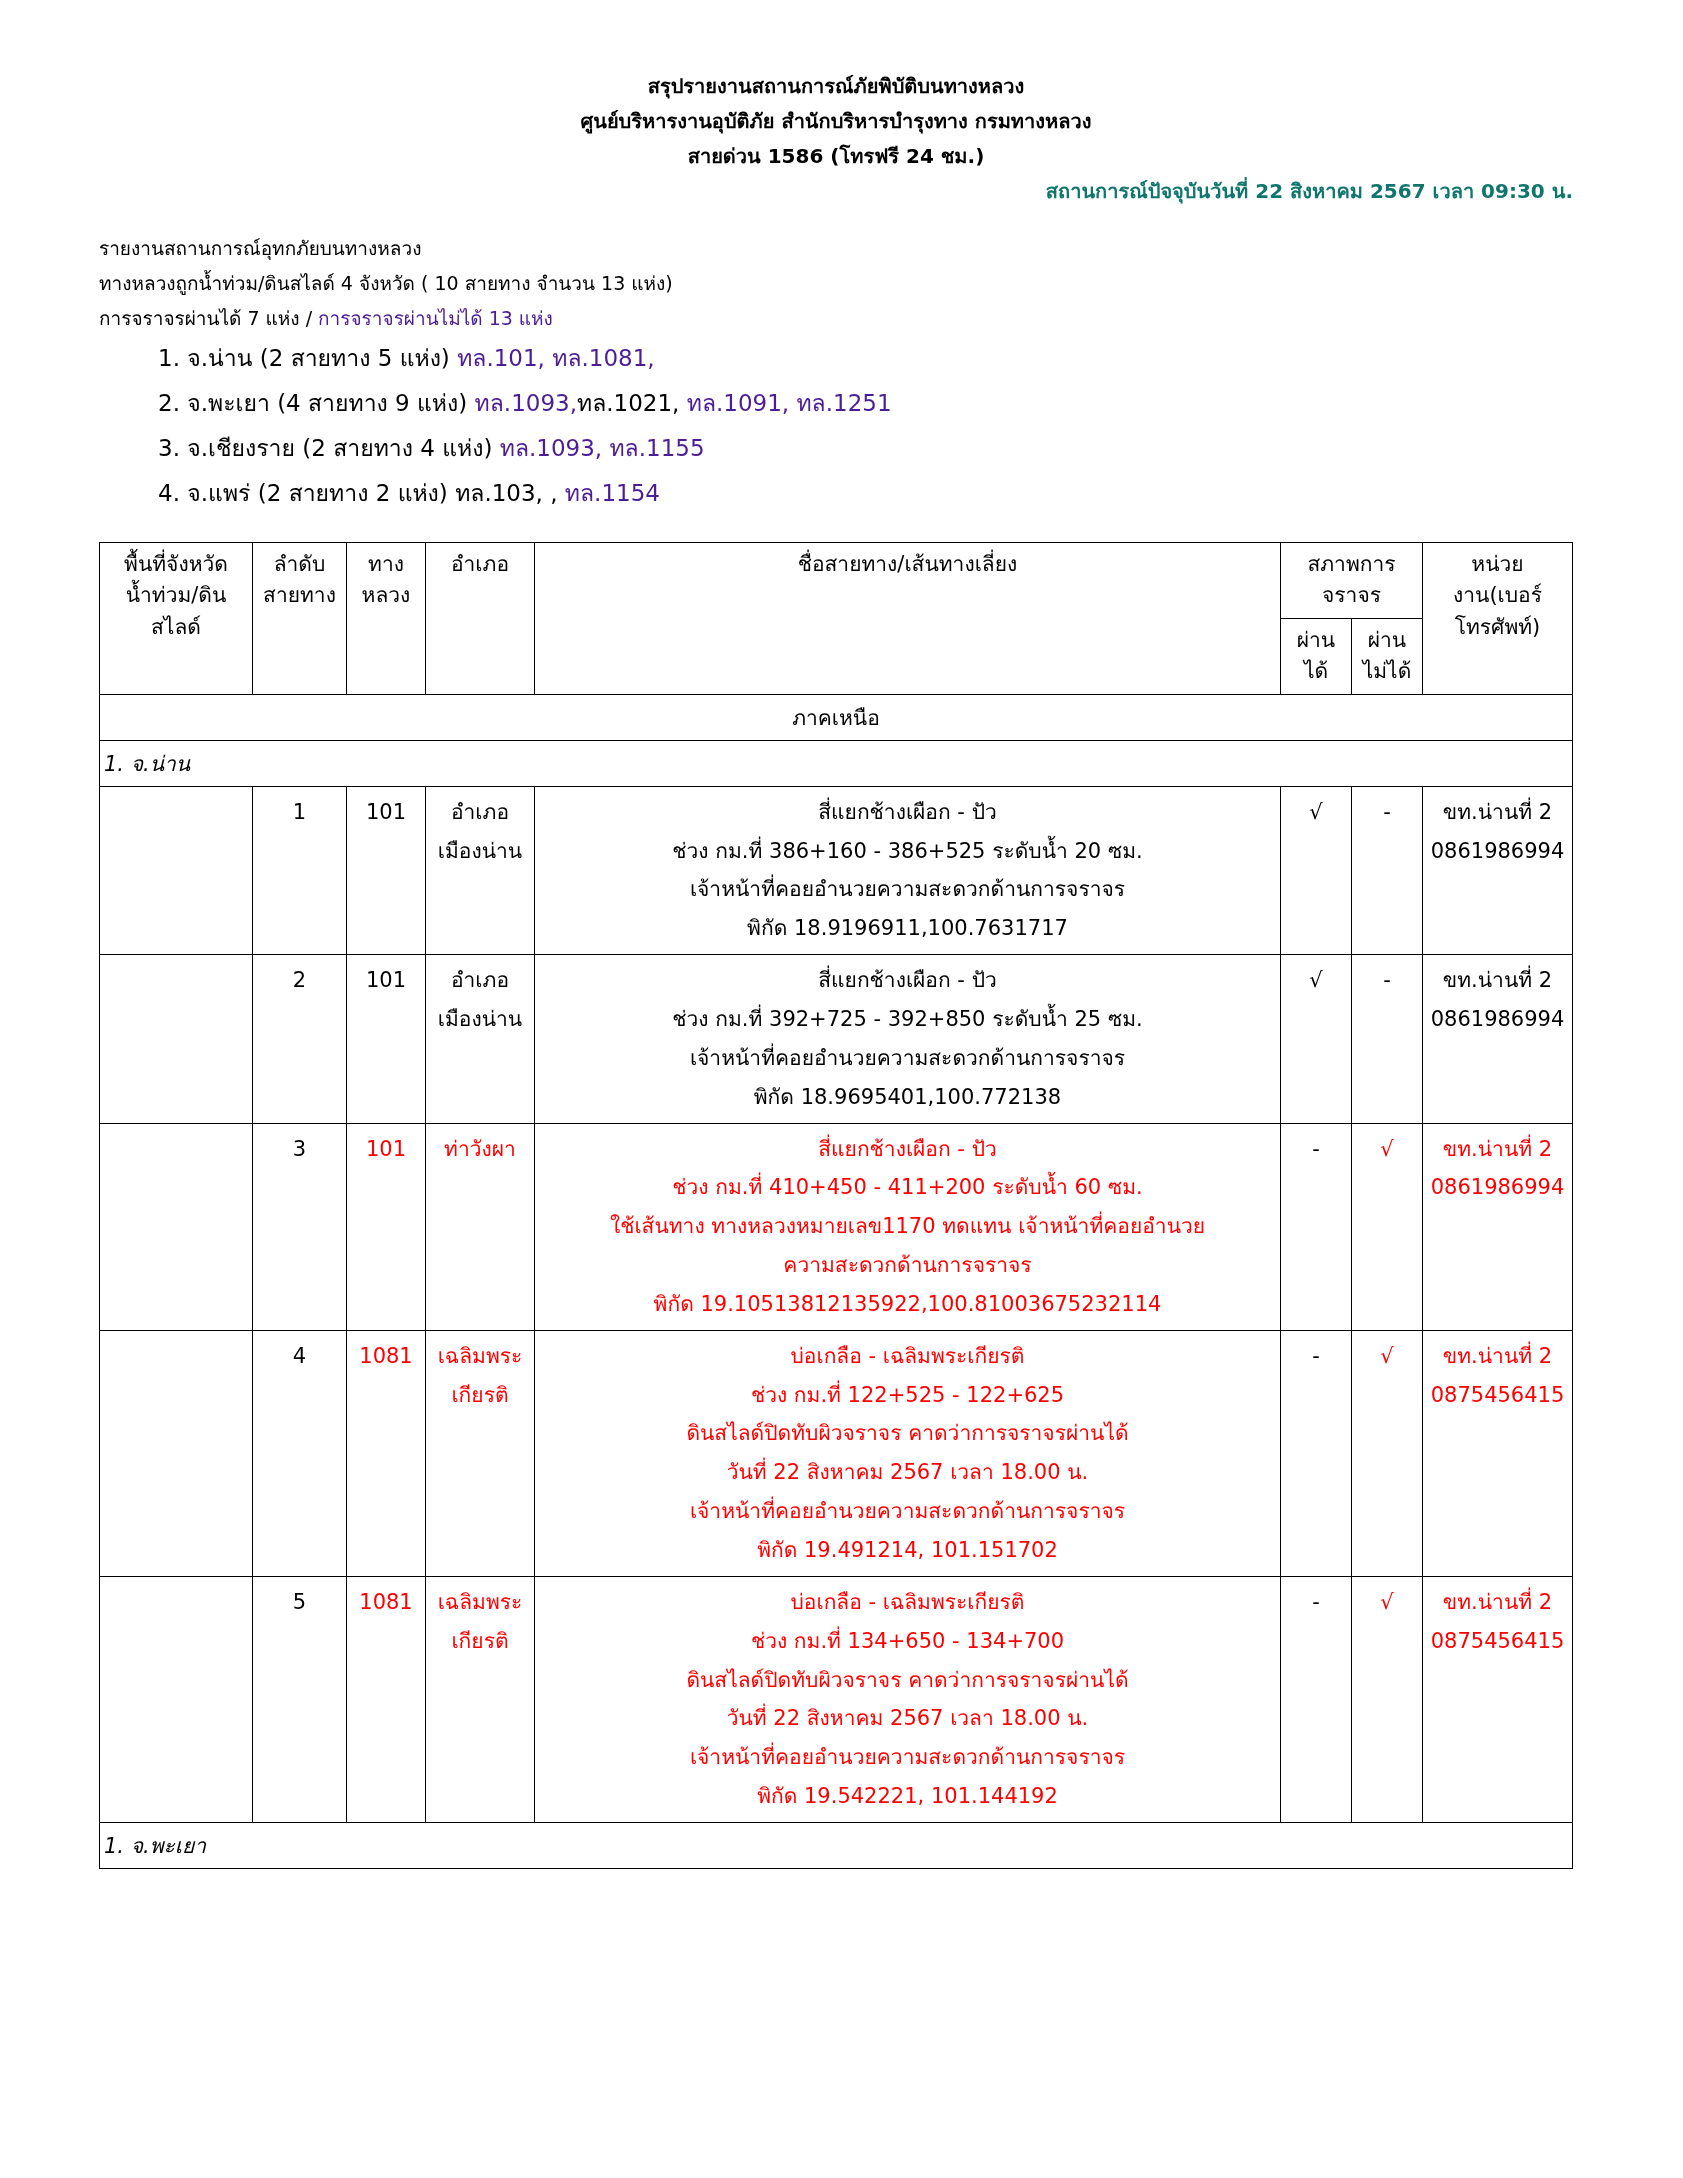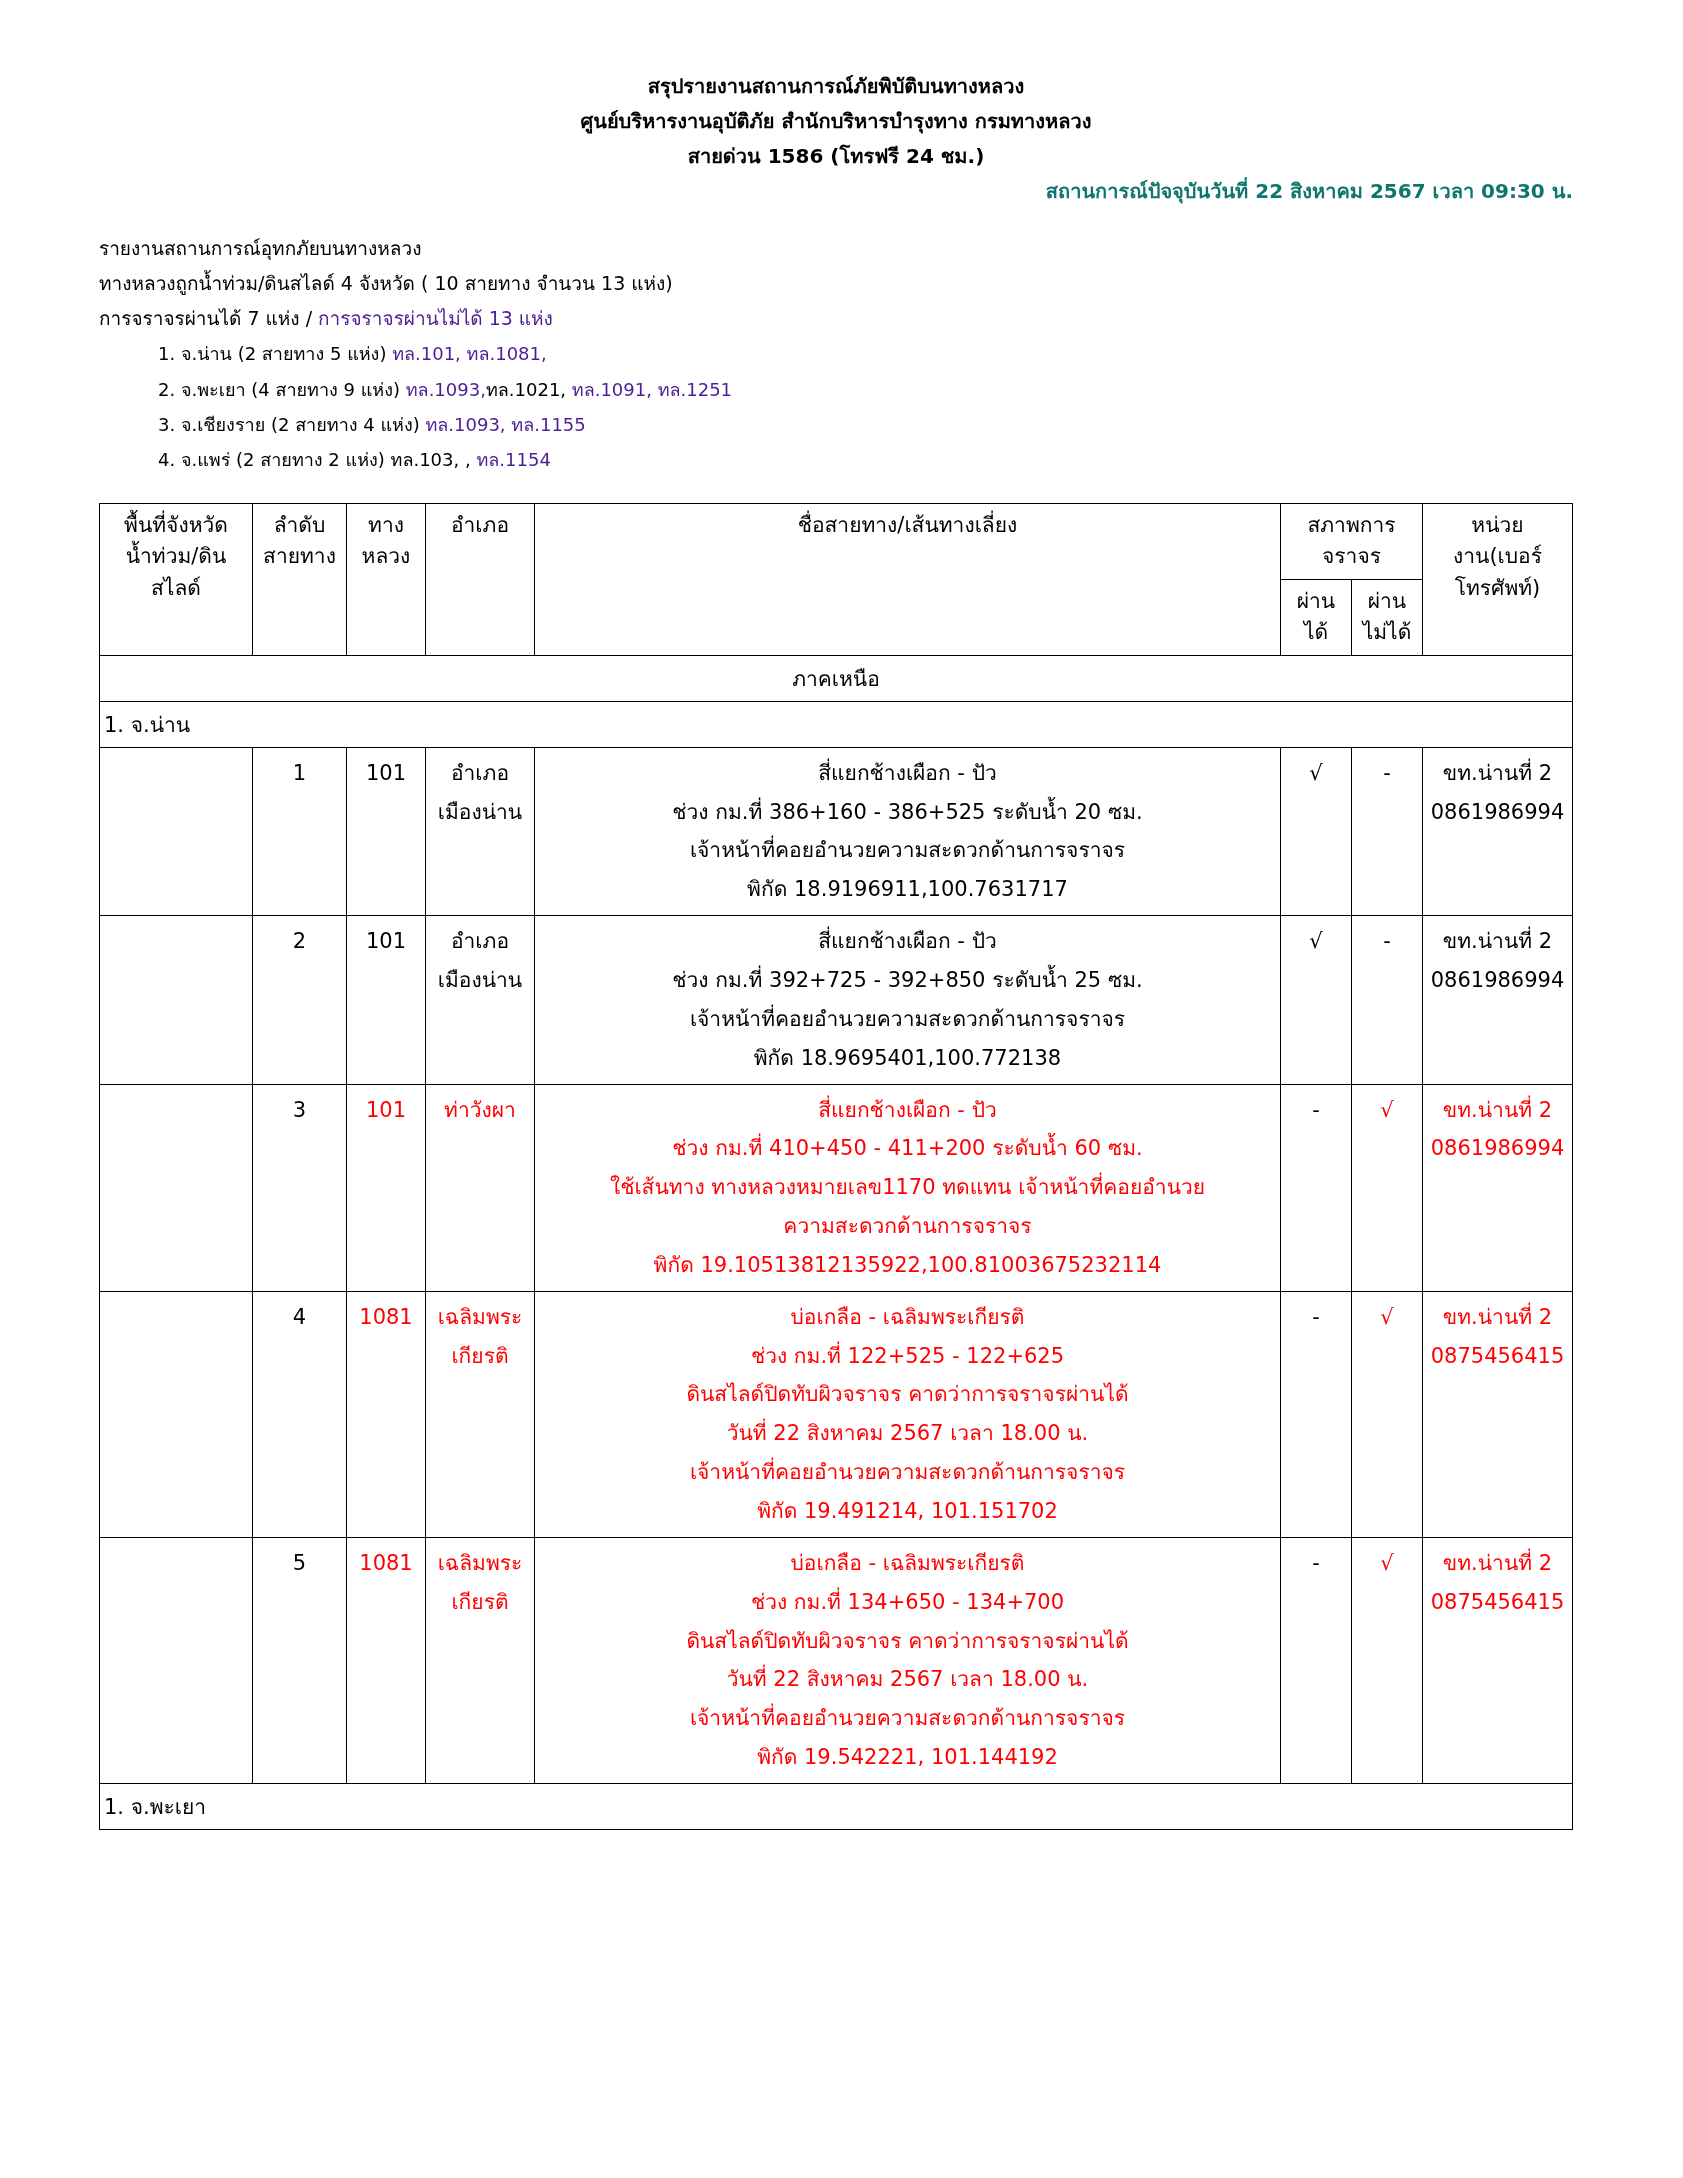--- a/index.html
+++ b/index.html
@@ -36,21 +36,21 @@
     margin-top: 22px;
     font-size: 19px;
     line-height: 1.85;
   }
   .intro .red { color: #4c1d95; }
   .intro-list {
     margin: 0;
     padding-left: 59px;
   }
   .intro-list li {
-    font-size: 18px;
+    font-size: 23px;
     line-height: 1.95;
   }
   table.main {
     width: 100%;
     border-collapse: collapse;
     margin-top: 26px;
     table-layout: fixed;
   }
   table.main td, table.main th {
     border: 1px solid #000000;
@@ -78,20 +78,21 @@
   .region-row td {
     text-align: center;
     font-size: 18px;
     padding: 8px 4px;
   }
   .prov-row td {
     text-align: left;
     font-size: 18px;
     font-weight: bold;
     padding: 8px 10px;
+    font-style: italic;
   }
   td.detail {
     text-align: center;
     line-height: 1.85;
     padding: 10px 6px 16px 6px;
   }
   td.mid {
     text-align: center;
     vertical-align: top;
     padding-top: 10px;

